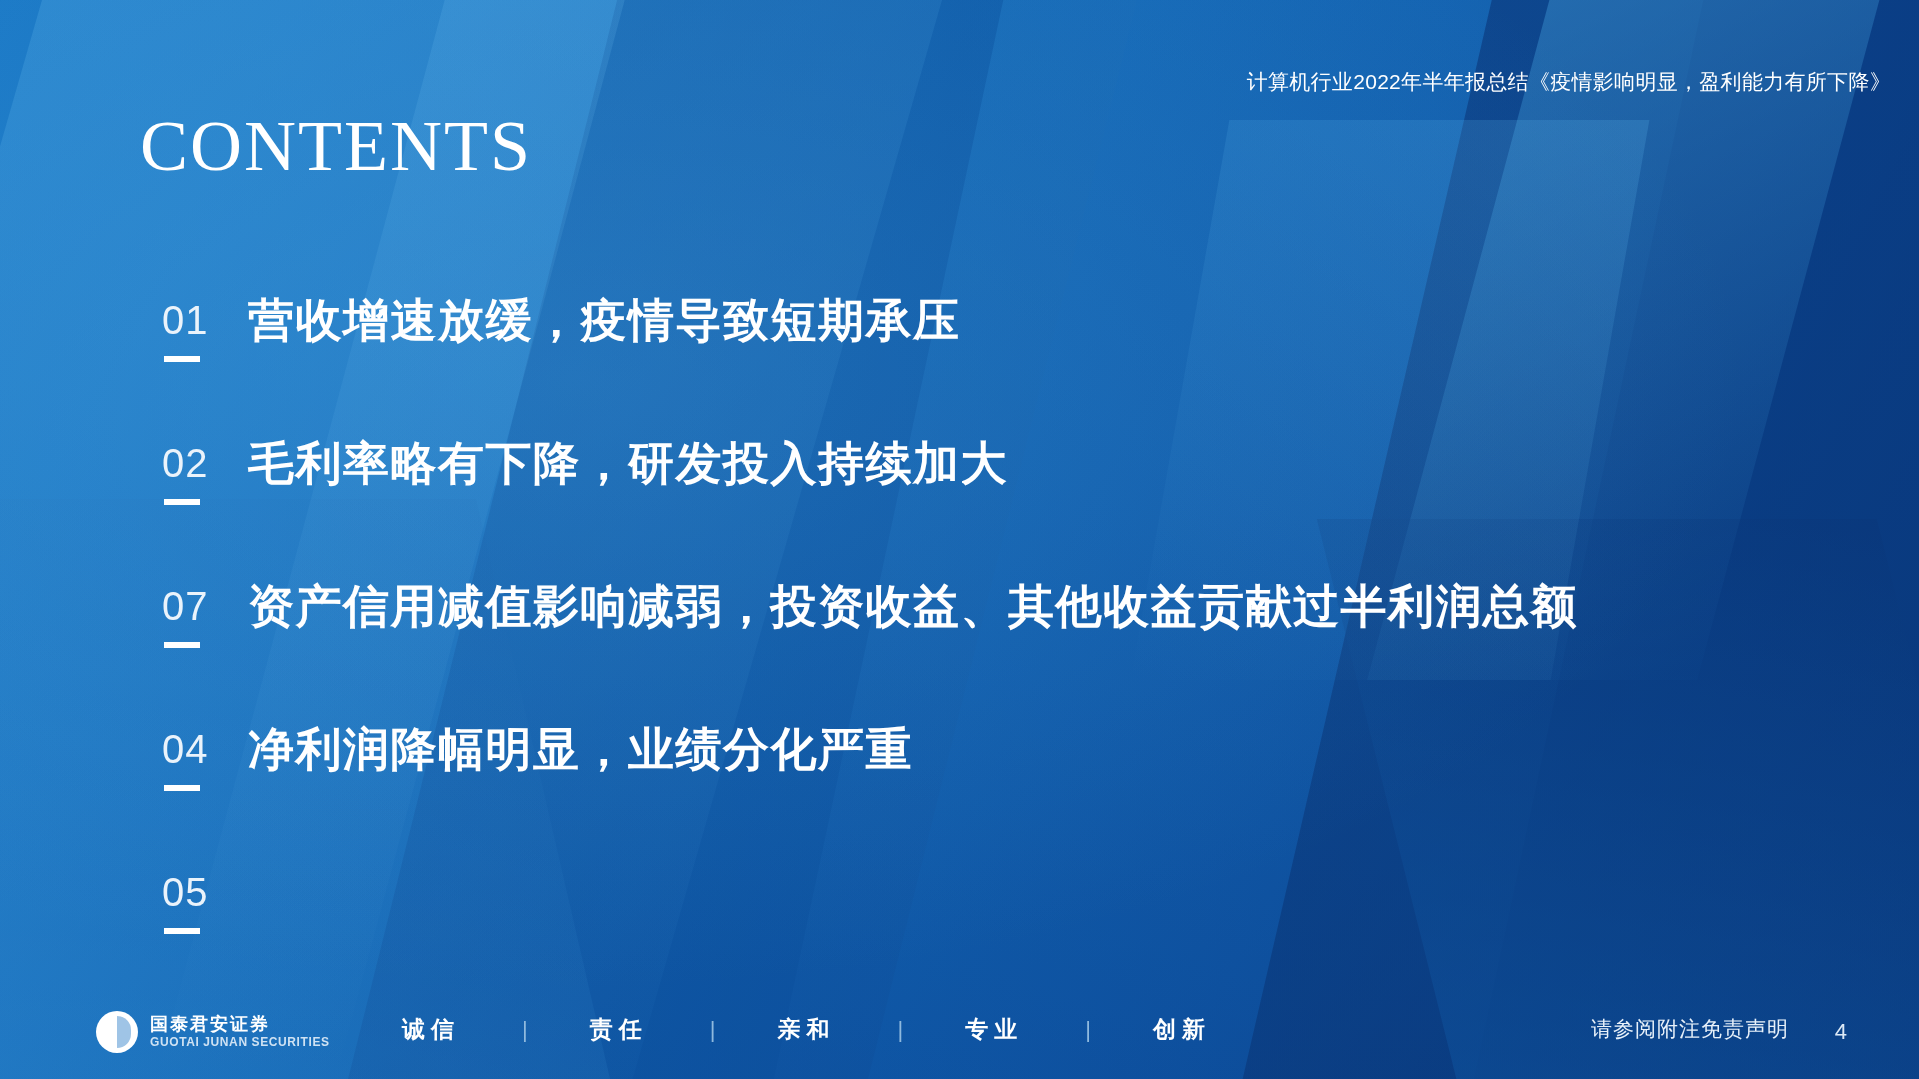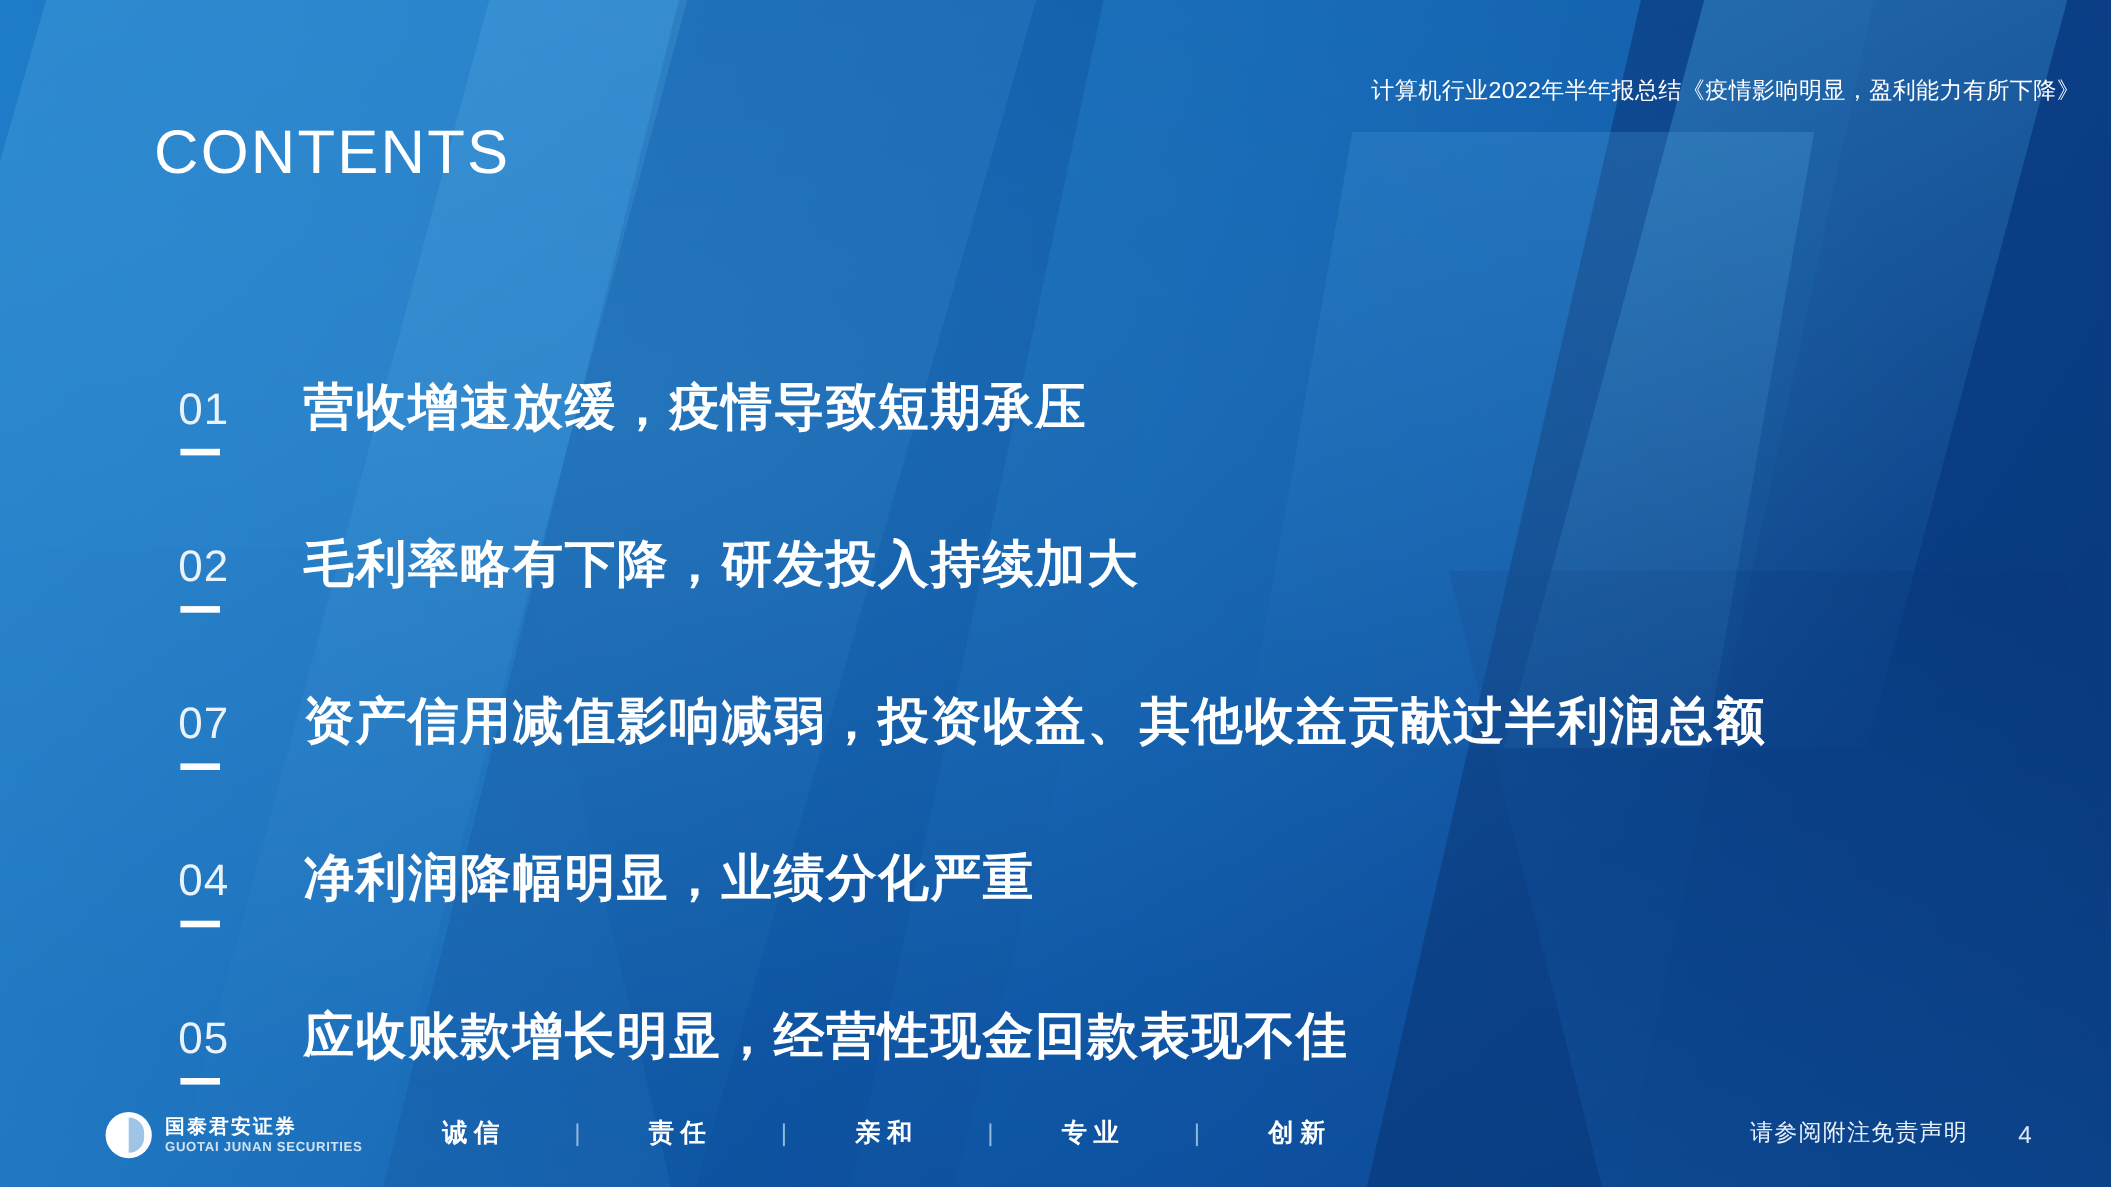--- a/index.html
+++ b/index.html
@@ -80,31 +80,30 @@
   
   .header {
     position:absolute; top:68px; right:28px;
     font-size:21px; color:#ffffff; letter-spacing:.3px;
     white-space:nowrap; font-weight:400;
   }
 
   
   .contents-title {
     position:absolute; top:110px; left:140px;
-    font-size:56px; color:#ffffff;
-    letter-spacing:2px; font-weight:400; line-height:1;
+    font-size:72px; color:#ffffff;
+    letter-spacing:2px; font-weight:400; line-height:1;font-family:Liberation Serif, serif;
   }
 
   
   .toc { position:absolute; top:300px; left:162px; right:40px; }
   .toc-item {
     position:relative;
-    display:flex; align-items:center;
+    display:flex; align-items:flex-start;
     height:143px;
-    gap:28px;
   }
   .toc-num-wrap { position:relative; width:86px; flex:0 0 86px; }
   .toc-num {
     font-size:40px; color:#eaf3fb; font-weight:300;
     line-height:1; letter-spacing:1px;
   }
   .toc-num-rule {
     position:absolute; left:2px; top:56px;
     width:36px; height:6px; background:#ffffff;
   }
@@ -214,21 +213,20 @@
         <div class="toc-num-rule"></div>
       </div>
       <div class="toc-text">净利润降幅明显，业绩分化严重</div>
     </div>
 
     <div class="toc-item">
       <div class="toc-num-wrap">
         <div class="toc-num">05</div>
         <div class="toc-num-rule"></div>
       </div>
-      <div class="toc-text">应收账款增长明显，经营性现金回款表现不佳</div>
     </div>
 
   </div>
 
   <div class="footer">
 
     <div class="logo-block">
       <div class="logo-mark"></div>
       <div class="logo-text">
         <div class="logo-cn">国泰君安证券</div>

